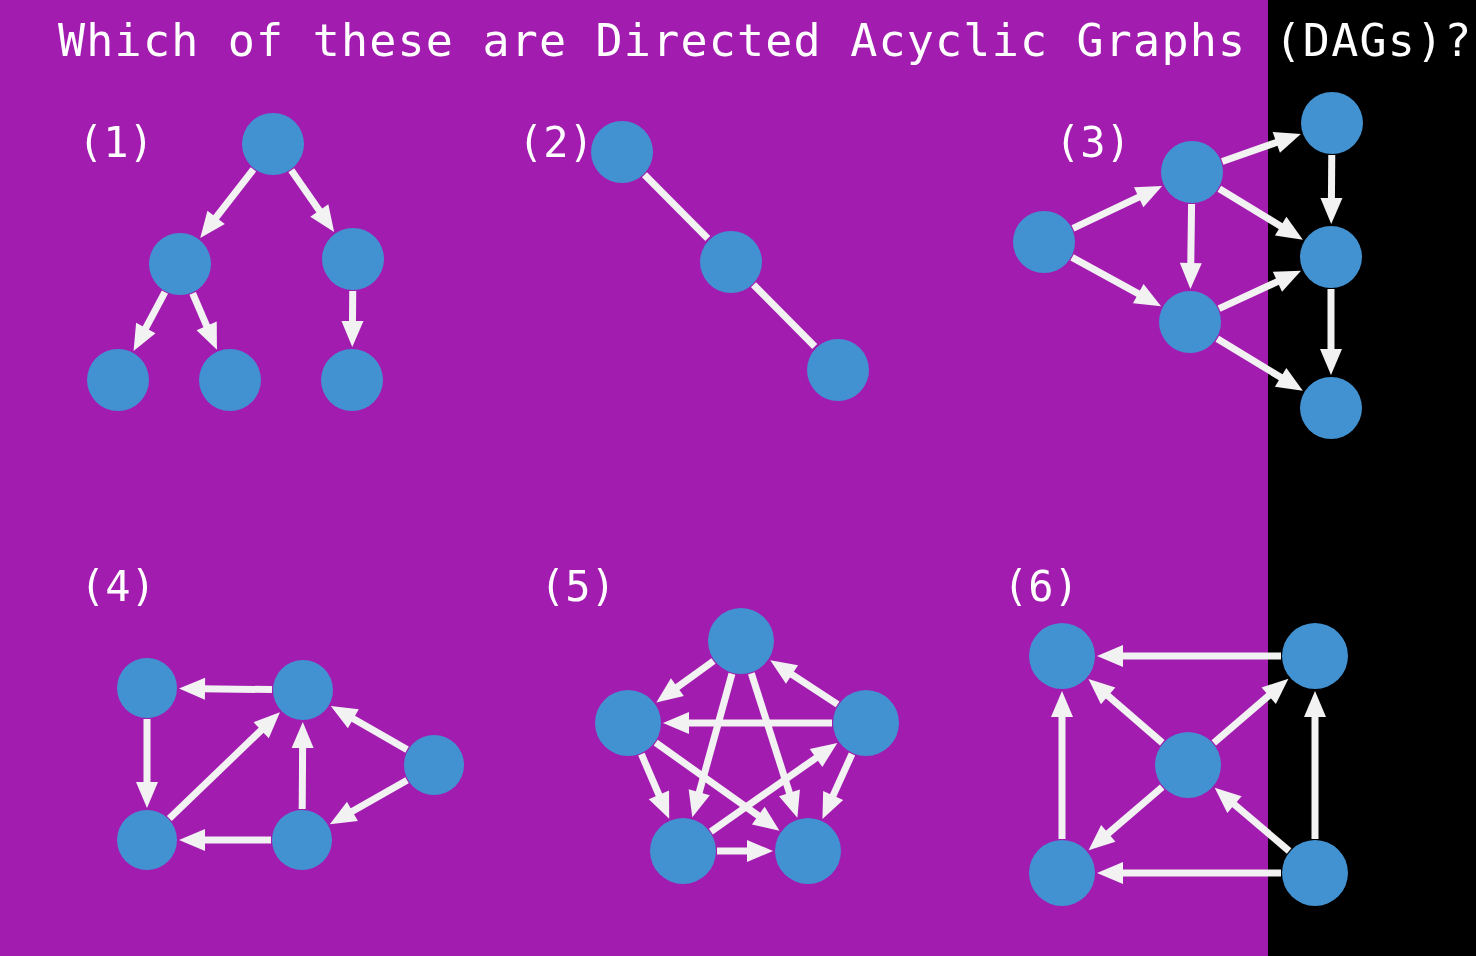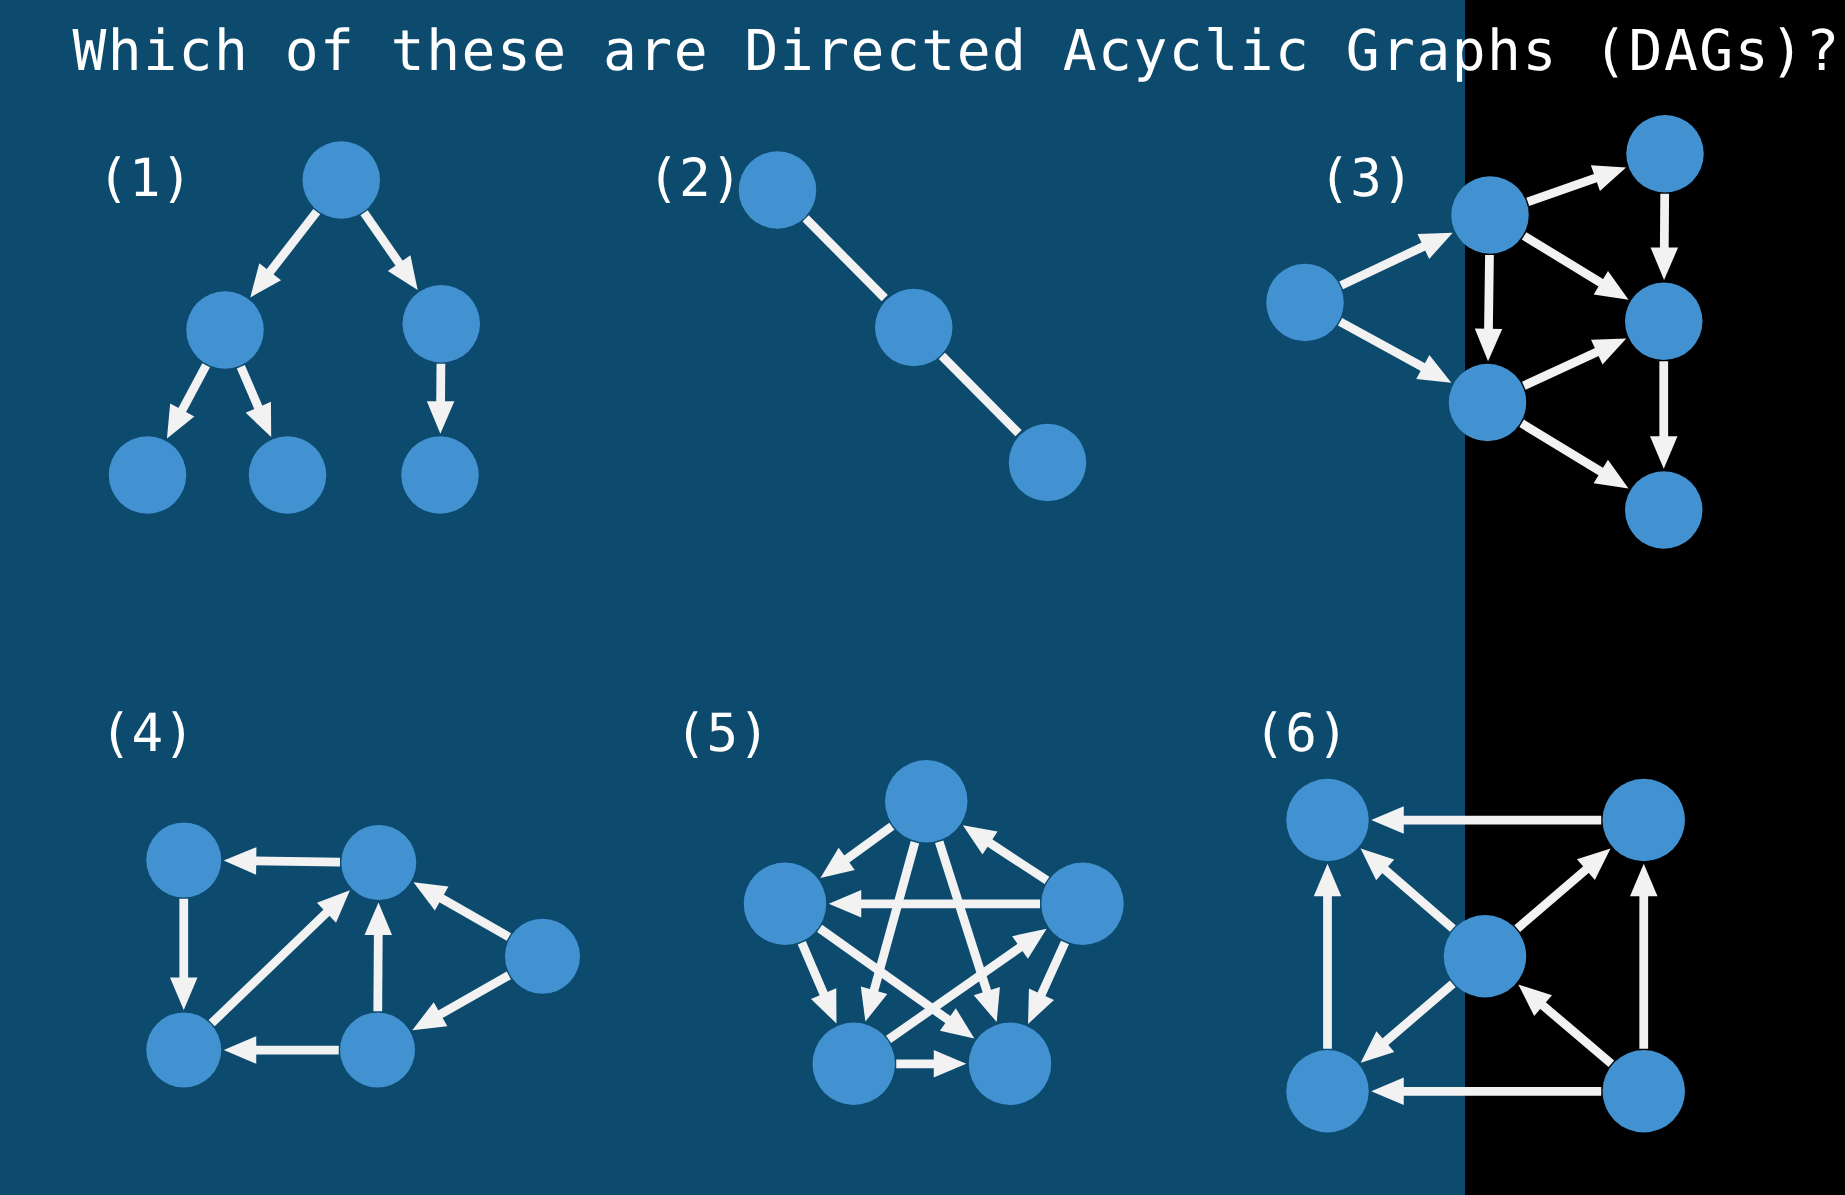--- a/index.html
+++ b/index.html
@@ -9,23 +9,23 @@
     background: #000000;
   }
   body {
     width: 1476px;
     height: 956px;
     overflow: hidden;
     font-family: "DejaVu Sans Mono", monospace;
   }
   #stage {
     position: relative;
-    width: 1172px;
+    width: 1268px;
     height: 956px;
-    background: #0c4a6e;
+    background: #a21caf;
   }
   #title {
     position: absolute;
     left: 58px;
     top: 14px;
     font-family: "DejaVu Sans Mono", monospace;
     font-size: 45px;
     letter-spacing: 1.2px;
     color: #ffffff;
     white-space: pre;

